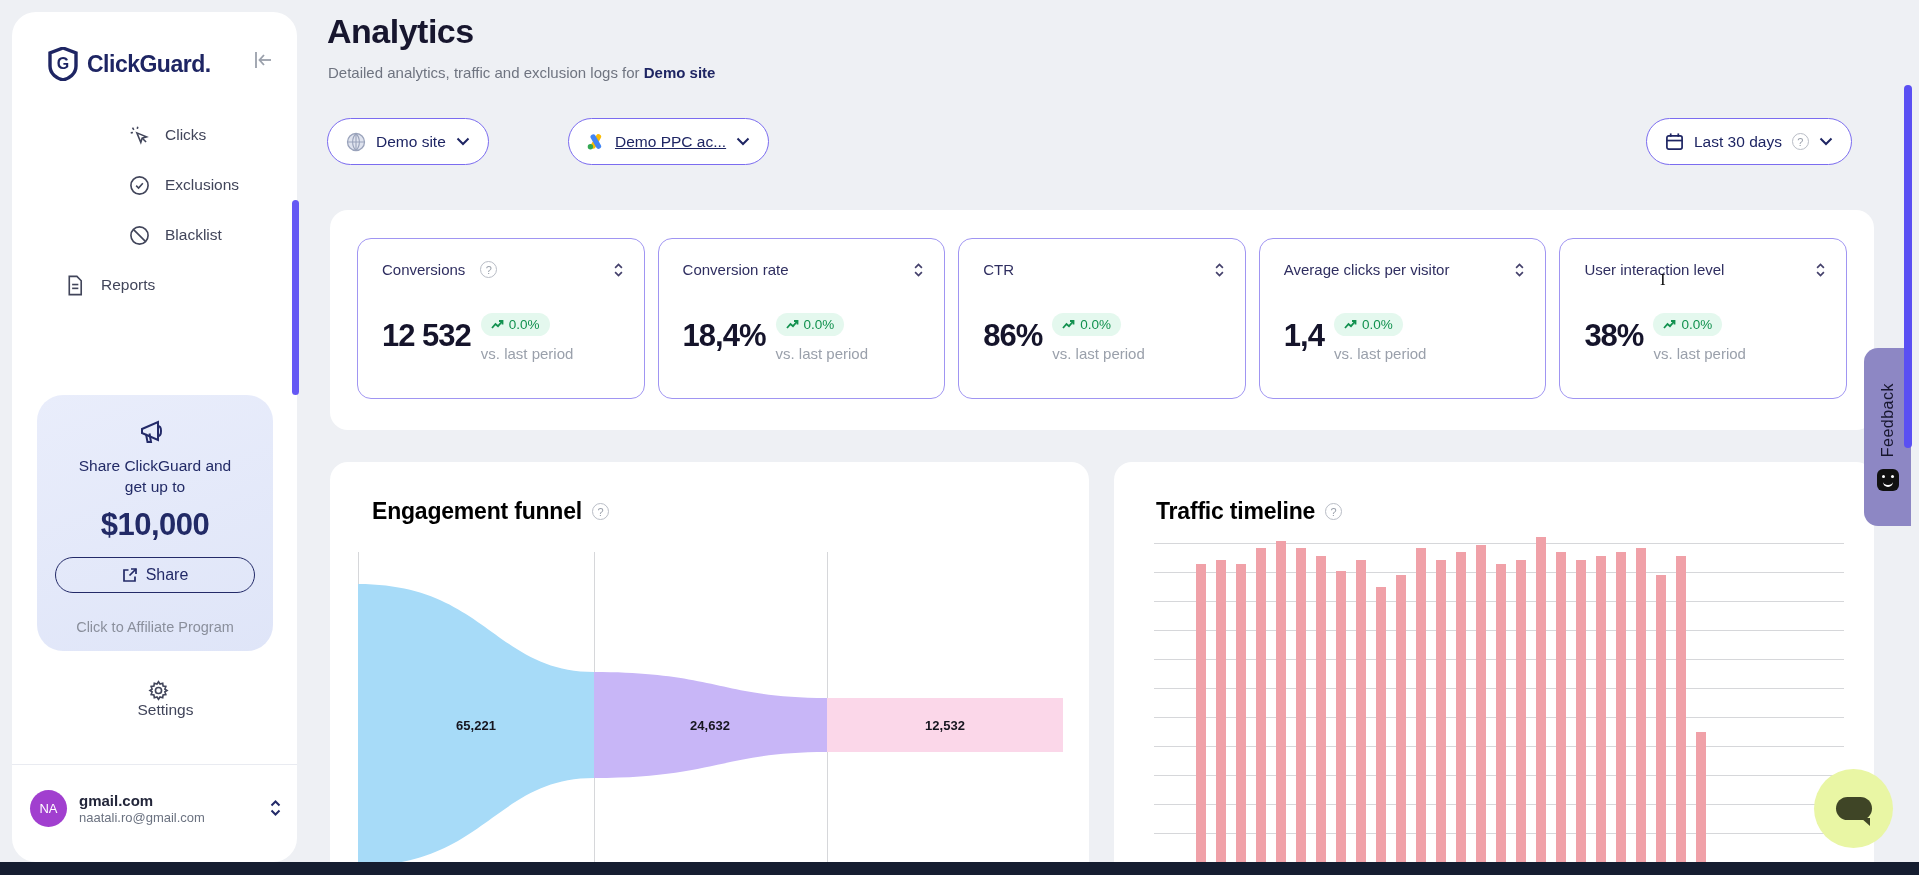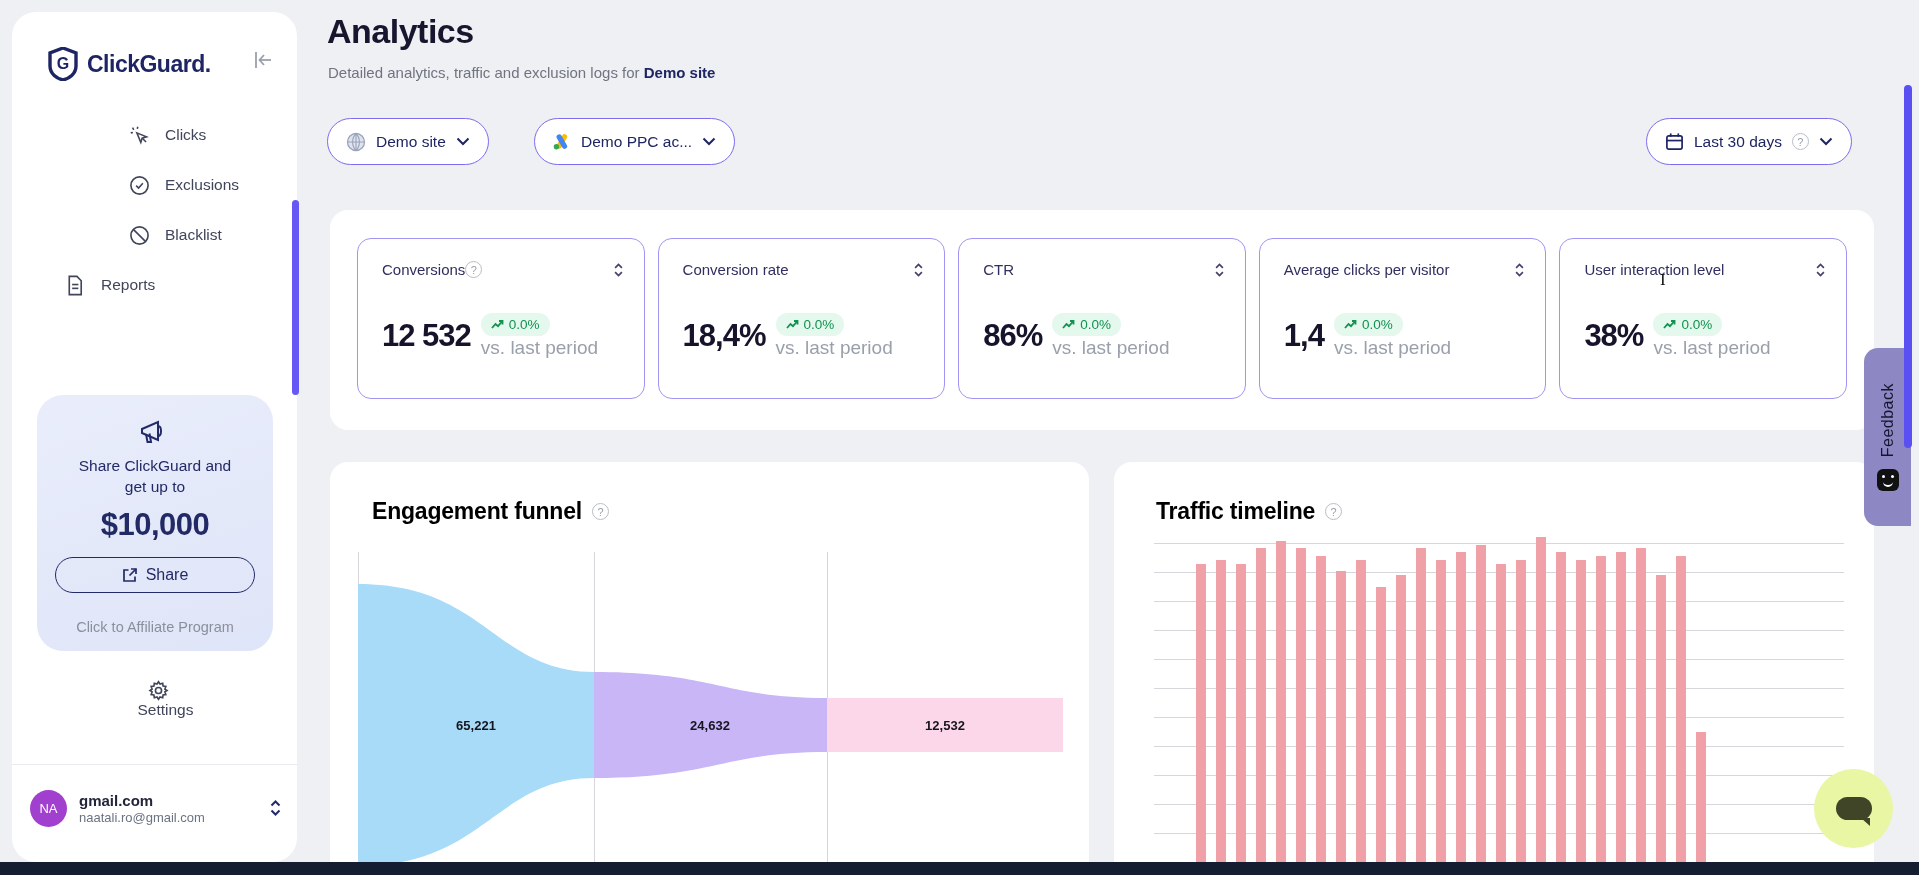--- a/index.html
+++ b/index.html
@@ -74,31 +74,31 @@
   }
   .pill .chev { color:#1e2563; }
 
   
   .kpi-panel { position:absolute; left:330px; top:210px; width:1544px; height:220px; background:#ffffff; border-radius:18px; }
   .kpi-cards { position:absolute; left:27px; top:28px; width:1490px; display:flex; gap:13px; }
   .kpi-card {
     flex:1; height:161px; border:1.4px solid #a095f2; border-radius:14px; background:#ffffff;
     padding:22px 20px 0 24px; position:relative;
   }
-  .kpi-top { display:flex; align-items:center; gap:0; }
+  .kpi-top { display:flex; align-items:center; gap:15px; }
   .kpi-label { font-size:15px; color:#2f2e60; }
   .kpi-sort { margin-left:auto; color:#44406b; cursor:pointer; }
   .kpi-bottom { position:absolute; left:24px; right:14px; top:74px; display:flex; align-items:flex-start; gap:10px; }
   .kpi-value { font-size:31px; font-weight:bold; color:#15142b; letter-spacing:-1px; line-height:46px; }
   .kpi-delta { }
   .badge {
     display:inline-flex; align-items:center; gap:5px; background:#e4f8ee; border-radius:14px;
     padding:4px 10px; font-size:13.5px; color:#12914f; font-weight:500;
   }
-  .vs-period { font-size:19px; color:#9aa0ab; margin-top:1px;text-align:center; }
+  .vs-period { font-size:15px; color:#9aa0ab; margin-top:9px;text-align:center; }
 
   .help-circle {
     width:17px; height:17px; border-radius:50%; border:1.4px solid #b9bdc6; color:#9aa0ab;
     font-size:11px; display:inline-flex; align-items:center; justify-content:center; flex:0 0 17px;
   }
 
   
   .chart-card { position:absolute; top:462px; height:458px; background:#ffffff; border-radius:18px; overflow:hidden; }
   .funnel-card { left:330px; width:759px; }
   .traffic-card { left:1114px; width:760px; }
@@ -258,21 +258,21 @@
     <path d="M10 1.5 V18.5 M1.5 10 H18.5 M10 1.5 C5.5 6 5.5 14 10 18.5 M10 1.5 C14.5 6 14.5 14 10 18.5" fill="none" stroke="#9aa3bb" stroke-width="1.1"></path>
   </svg>
   <span>Demo site</span>
   <span class="chev">
     <svg width="14" height="9" viewBox="0 0 14 9" fill="none" stroke="#1e2563" stroke-width="2">
         <path d="M1.5 1.5 L7 7 L12.5 1.5"></path>
       </svg>
   </span>
 </div>
 
-<div class="pill" style="left:534px;">
+<div class="pill" style="left:568px;text-decoration:underline;">
   <svg width="18" height="17" viewBox="0 0 18 17">
     <rect x="6.2" y="0.5" width="5.2" height="16" rx="2.6" transform="rotate(30 9 8.5)" fill="#fbbc04"></rect>
     <rect x="6.2" y="0.5" width="5.2" height="16" rx="2.6" transform="rotate(-30 9 8.5)" fill="#4285f4"></rect>
     <circle cx="3.4" cy="13.8" r="2.7" fill="#34a853"></circle>
   </svg>
   <span>Demo PPC ac...</span>
   <span class="chev">
     <svg width="14" height="9" viewBox="0 0 14 9" fill="none" stroke="#1e2563" stroke-width="2">
         <path d="M1.5 1.5 L7 7 L12.5 1.5"></path>
       </svg>

